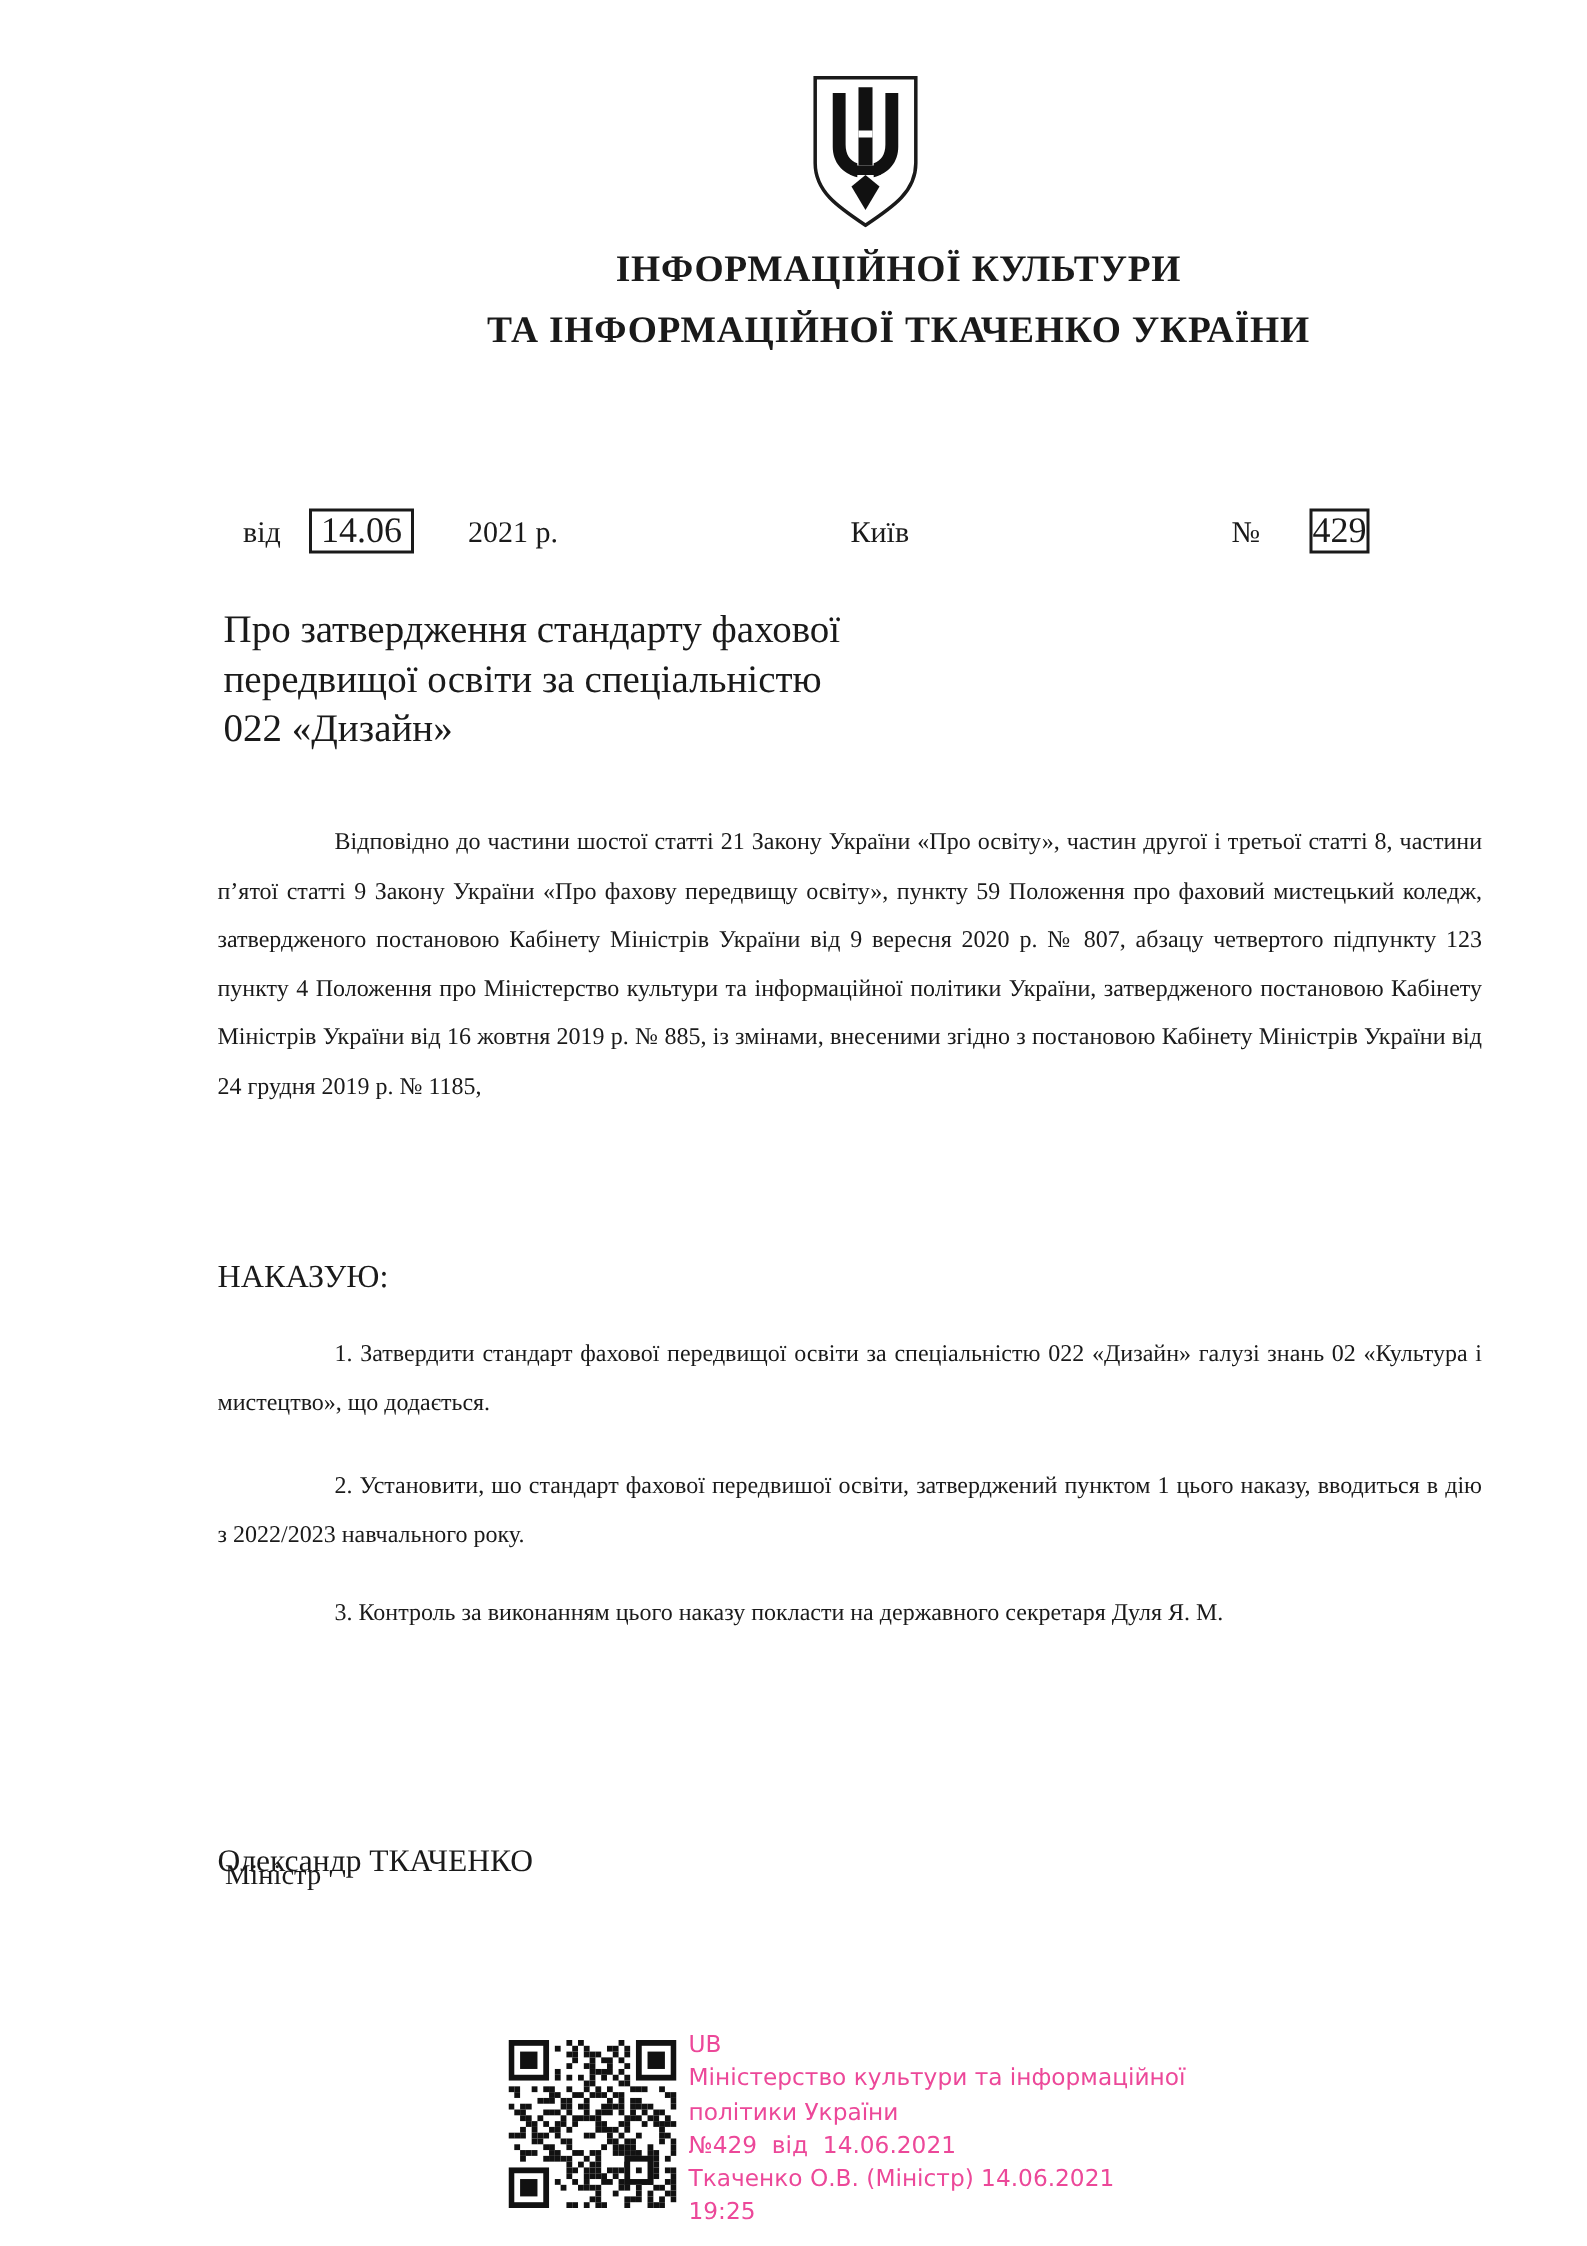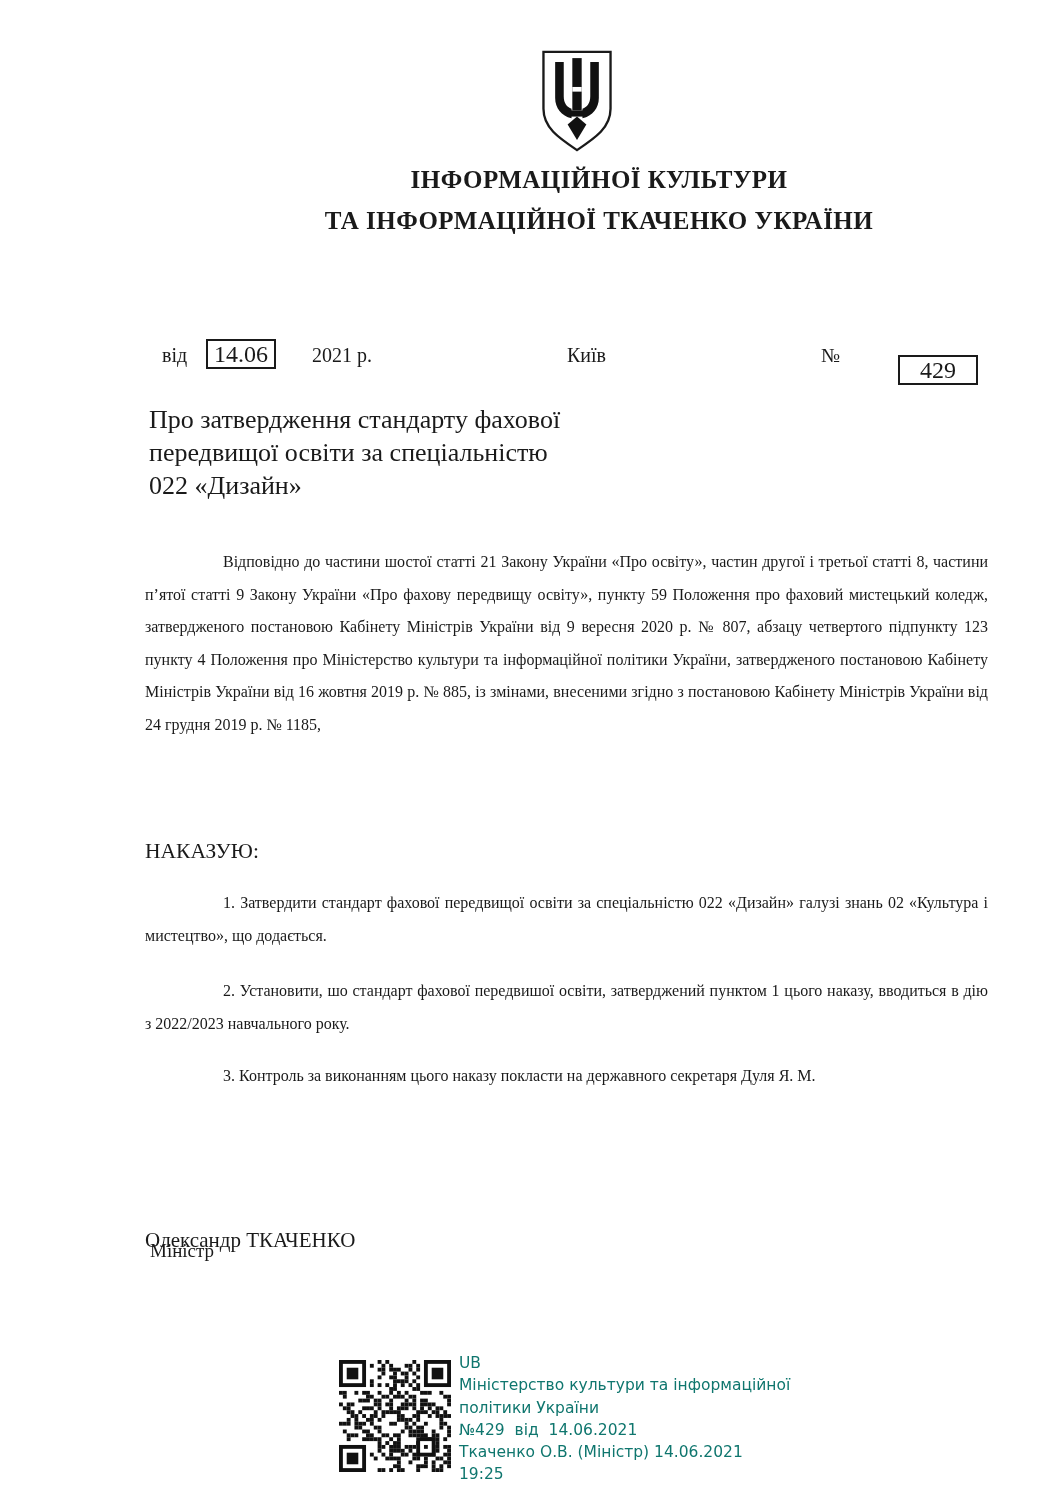--- a/index.html
+++ b/index.html
@@ -35,21 +35,21 @@
   .m-from { left:162px; }
   .m-year { left:312px; }
   .m-city { left:567px; }
   .m-no   { left:821px; }
   .meta-box {
     position:absolute; top:339px; height:30px;
     border:2px solid #1a1a1a;
     text-align:center; line-height:26px; font-size:24px;
   }
   .m-datebox { left:206px; width:70px; }
-  .m-numbox  { left:898px; width:80px;margin-top:16px; }
+  .m-numbox  { left:873px; width:40px; }
 
   .subject {
     left:149px; top:403px; width:460px;
     font-size:26px; line-height:33px;
   }
 
   .para {
     left:145px; width:843px;
     font-size:16px; line-height:32.5px;
     text-align:justify; text-indent:78px;
@@ -63,21 +63,21 @@
   .sig-position { left:150px; top:1240px; font-size:19px; }
   .sig-name {
     left:145px; top:1228px; width:826px;
     text-align:left; font-size:21px; white-space:nowrap;
   }
 
   .qr { left:339px; top:1360px; width:112px; height:112px; }
   .qr-caption {
     left:459px; top:1352px; width:330px;
     font-family:"DejaVu Sans","Liberation Sans",sans-serif;
-    font-size:15.5px; line-height:22.3px; color:#0f766e;
+    font-size:15.5px; line-height:22.3px; color:#ec4899;
   }
   .qr-caption div { white-space:pre; }
 </style>
 </head>
 <body>
 
 <div class="page">
 
   <svg class="abs emblem" viewBox="0 0 100 132" aria-hidden="true">
     <path d="M7 3 H93 V76 C93 100 74 113 50 129 C26 113 7 100 7 76 Z" fill="#ffffff" stroke="#1a1a1a" stroke-width="3"></path>

